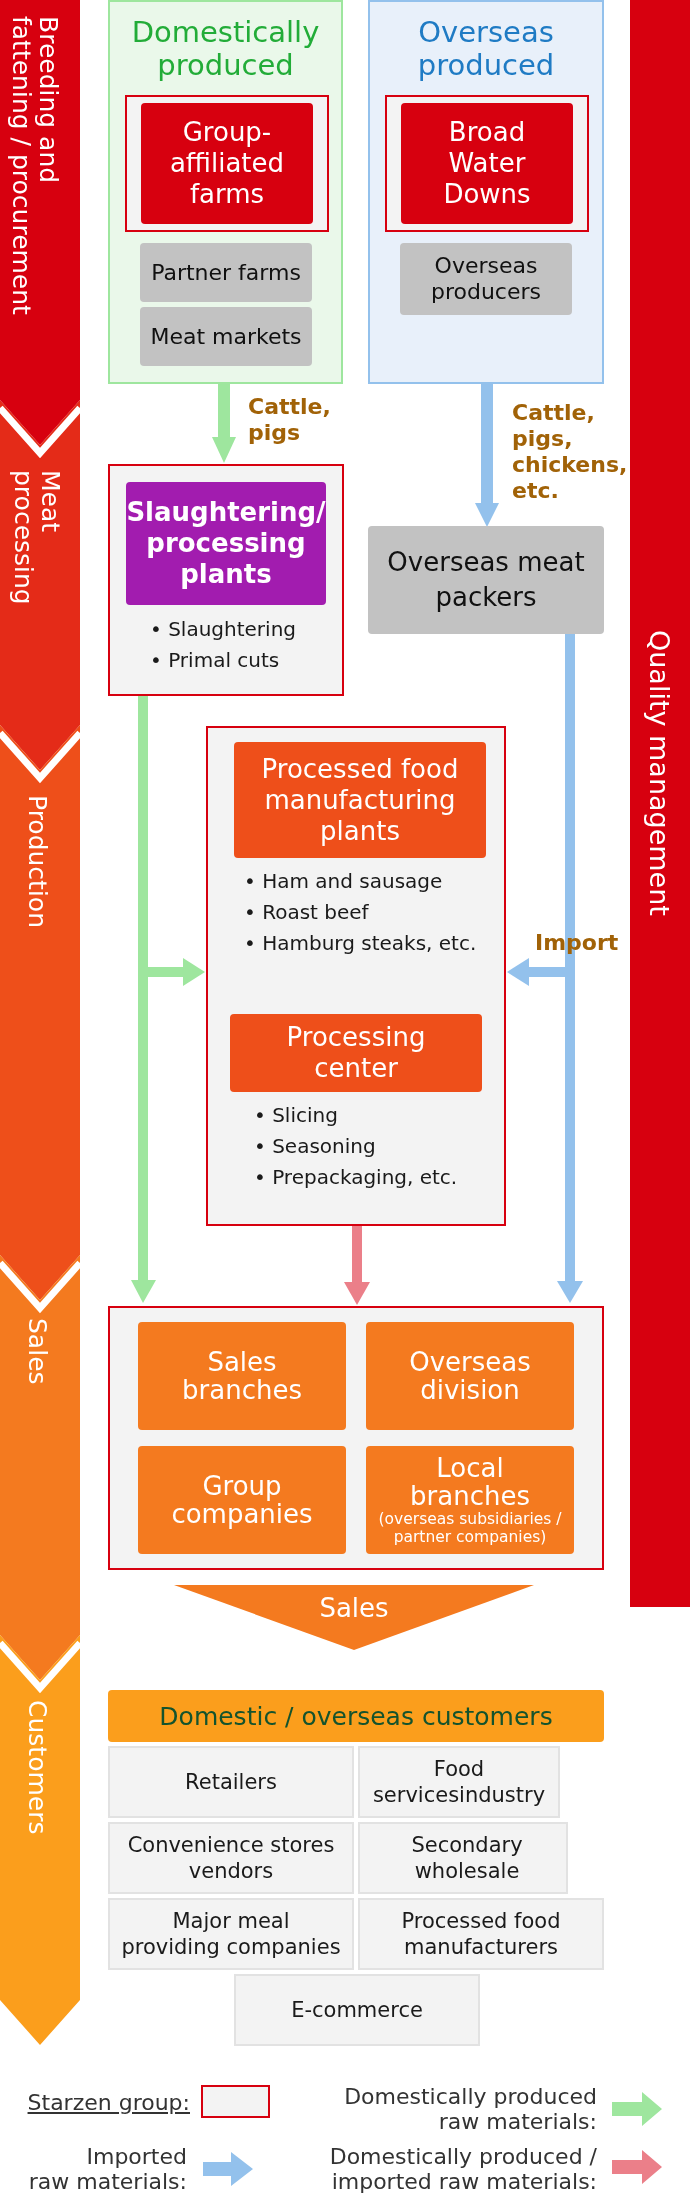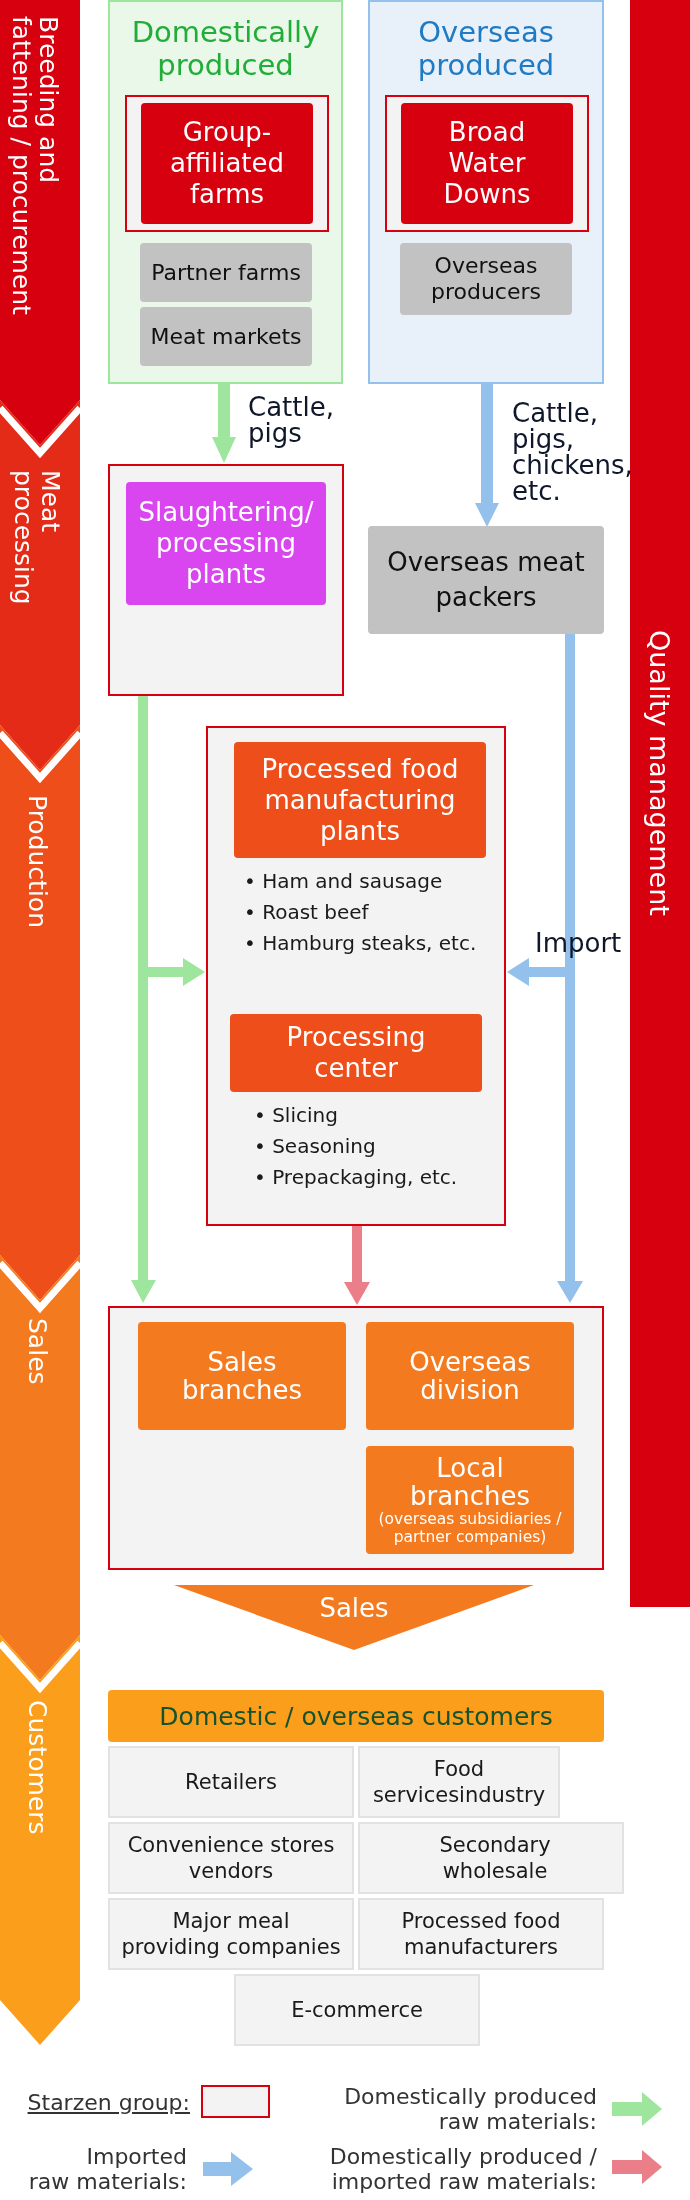--- a/index.html
+++ b/index.html
@@ -9,21 +9,21 @@
   .center { display: flex; align-items: center; justify-content: center; text-align: center; }
   .vtext { writing-mode: vertical-rl; color: #fff; font-size: 25px; line-height: 1.05; white-space: pre-line; text-align: left; }
 
   
   .src-box { border: 2px solid; padding-left: 40px; }
   .src-title { font-size: 29px; line-height: 33px; text-align: center; white-space: pre-line; }
   .grp-frame { border: 2px solid #D7000F; background: #F3F3F3; }
   .red-tile { background: #D7000F; color: #fff; border-radius: 4px; font-size: 26px; line-height: 31px; white-space: pre-line; }
   .gray-tile { background: #C2C2C2; color: #111; border-radius: 4px; font-size: 22px; line-height: 26px; white-space: pre-line; }
 
-  .flow-label { font-size: 26px; line-height: 26px; white-space: pre-line; color: #0f172a; }
+  .flow-label { font-size: 22px; line-height: 26px; white-space: pre-line; color: #a16207; font-weight: bold; }
 
   .group-box { border: 2px solid #D7000F; background: #F3F3F3; }
   .tile-title { color: #fff; border-radius: 4px; font-size: 26px; line-height: 31px; white-space: pre-line; }
   .bullets { list-style: none; font-size: 20px; line-height: 31px; }
   .bullets li::before { content: "• "; }
 
   .sales-tile { background: #F47A1F; color: #fff; border-radius: 4px; flex-direction: column; font-size: 26px; line-height: 28px; white-space: pre-line; }
   .sales-sub { font-size: 15.5px; line-height: 18px; white-space: pre-line; }
 
   .cust-cell { background: #F3F3F3; border: 2px solid #E2E2E2; font-size: 21px; line-height: 26px; white-space: pre-line; }
@@ -108,23 +108,27 @@
   </div>
   <div class="abs gray-tile center" style="left:30px;top:241px;width:172px;height:72px;">Overseas
 producers</div>
 </div>
 <div class="abs flow-label" style="left:512px;top:400px;">Cattle,
 pigs,
 chickens,
 etc.</div>
 
 <div class="abs group-box" style="left:108px;top:464px;width:236px;height:232px;">
-  <div class="abs tile-title center" style="left:16px;top:16px;width:200px;height:123px;background:#d946ef;">Slaughtering/
+  <div class="abs tile-title center" style="left:16px;top:16px;width:200px;height:123px;background:#a21caf;font-weight:bold;">Slaughtering/
 processing
 plants</div>
+  <ul class="abs bullets" style="left:40px;top:148px;">
+    <li>Slaughtering</li>
+    <li>Primal cuts</li>
+  </ul>
 </div>
 
 <div class="abs gray-tile center" style="left:368px;top:526px;width:236px;height:108px;font-size:26px;line-height:35px;">Overseas meat
 packers</div>
 
 <div class="abs group-box" style="left:206px;top:726px;width:300px;height:500px;">
   <div class="abs tile-title center" style="left:26px;top:14px;width:252px;height:116px;background:#EE4F1A;">Processed food
 manufacturing
 plants</div>
   <ul class="abs bullets" style="left:36px;top:138px;">
@@ -144,40 +148,44 @@
 
 <div class="abs group-box" style="left:108px;top:1306px;width:496px;height:264px;">
   <div class="abs sales-tile center" style="left:28px;top:14px;width:208px;height:108px;">
     <span>Sales
 branches</span>
   </div>
   <div class="abs sales-tile center" style="left:256px;top:14px;width:208px;height:108px;">
     <span>Overseas
 division</span>
   </div>
+  <div class="abs sales-tile center" style="left:28px;top:138px;width:208px;height:108px;">
+    <span>Group
+companies</span>
+  </div>
   <div class="abs sales-tile center" style="left:256px;top:138px;width:208px;height:108px;align-items:center;">
     <span>Local
 branches</span>
     <span class="sales-sub">(overseas subsidiaries /
 partner companies)</span>
   </div>
 </div>
 
 <svg class="abs" style="left:174px;top:1585px;" width="362" height="66">
   <polygon points="0,0 360,0 180,65" fill="#F47A1F"></polygon>
 </svg>
 <div class="abs center" style="left:174px;top:1594px;width:360px;height:28px;color:#fff;font-size:26px;">Sales</div>
 
 <div class="abs center" style="left:108px;top:1690px;width:496px;height:52px;background:#FB9E1C;color:#14532d;border-radius:4px;font-size:25px;">Domestic / overseas customers</div>
 <div class="abs cust-cell center" style="left:108px;top:1746px;width:246px;height:72px;">Retailers</div>
 <div class="abs cust-cell center" style="left:358px;top:1746px;width:202px;height:72px;">Food
 servicesindustry</div>
 <div class="abs cust-cell center" style="left:108px;top:1822px;width:246px;height:72px;">Convenience stores
 vendors</div>
-<div class="abs cust-cell center" style="left:358px;top:1822px;width:266px;height:72px;padding-left:8px;">Secondary
+<div class="abs cust-cell center" style="left:358px;top:1822px;width:210px;height:72px;padding-left:8px;">Secondary
 wholesale</div>
 <div class="abs cust-cell center" style="left:108px;top:1898px;width:246px;height:72px;">Major meal
 providing companies</div>
 <div class="abs cust-cell center" style="left:358px;top:1898px;width:246px;height:72px;">Processed food
 manufacturers</div>
 <div class="abs cust-cell center" style="left:234px;top:1974px;width:246px;height:72px;">E-commerce</div>
 
 <div class="abs" style="left:0;top:2080px;width:690px;height:120px;">
   <div class="abs legend-text" style="left:0;top:10px;width:190px;text-decoration:underline;">Starzen group:</div>
   <div class="abs" style="left:201px;top:5px;width:69px;height:33px;border:2px solid #D7000F;background:#F3F3F3;"></div>

